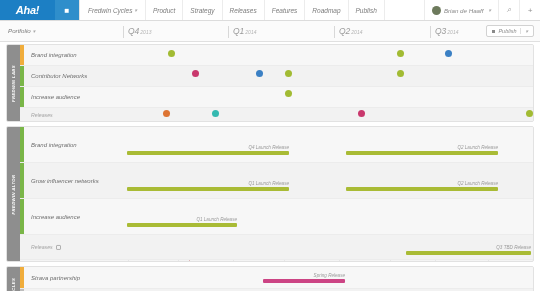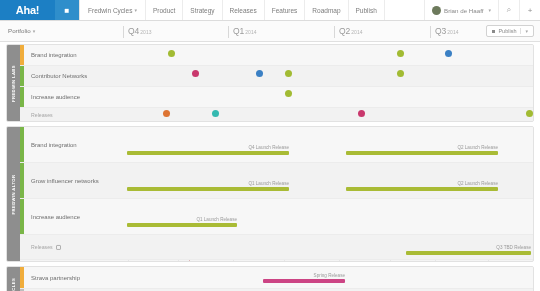--- a/index.html
+++ b/index.html
@@ -2,21 +2,21 @@
 <html><head>
 <meta charset="utf-8">
 <style>
   * { box-sizing: border-box; margin: 0; padding: 0; }
   html, body {
     width: 540px; height: 291px;
     font-family: "Liberation Sans", sans-serif;
     background: #ffffff;
     overflow: hidden;
   }
-  #app { position: relative; width: 540px; height: 214px; }
+  #app { position: relative; width: 540px; height: 214px; font-style: italic; }
 
   
   .navbar {
     position: absolute; left:0; top:0; width:540px; height:21px;
     background:#ffffff; border-bottom:1px solid #dcdcdc;
     display:flex; align-items:stretch;
   }
   .brand {
     width:55px; background:#1c7fc4; color:#fff;
     display:flex; align-items:center; justify-content:center;

